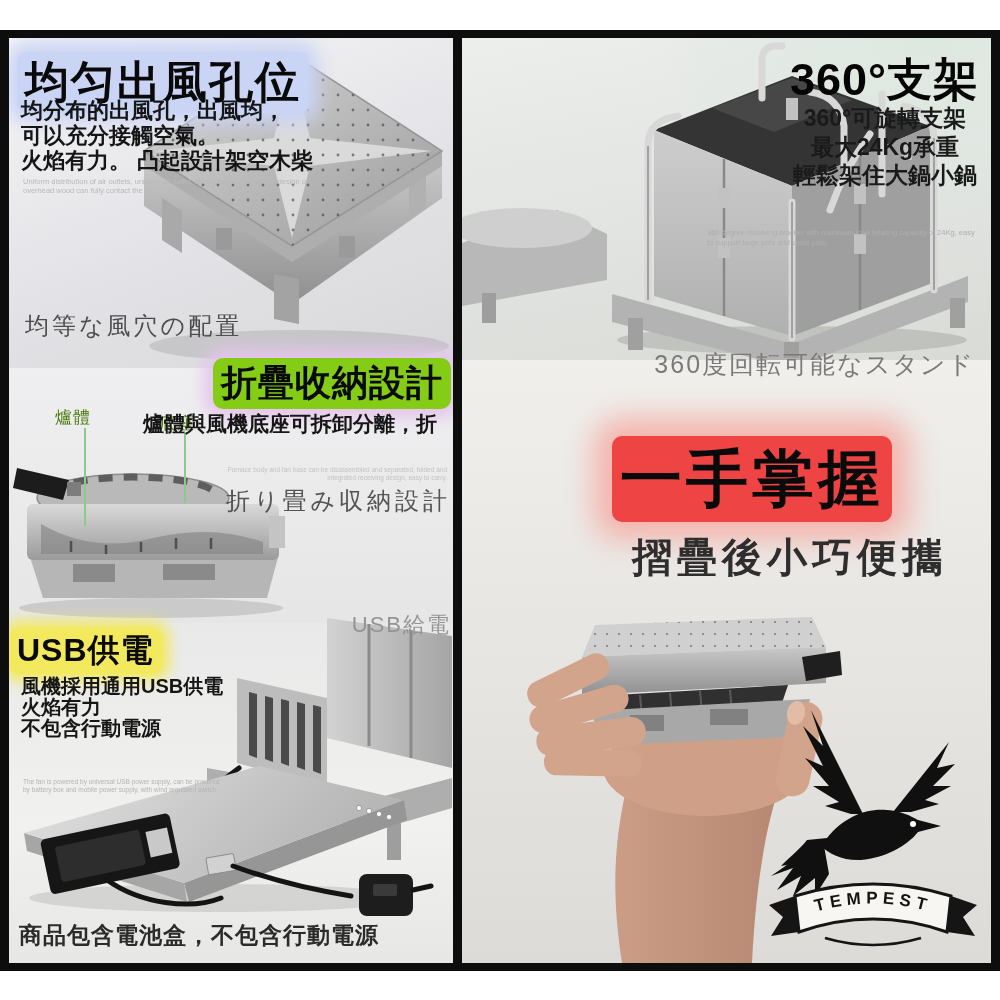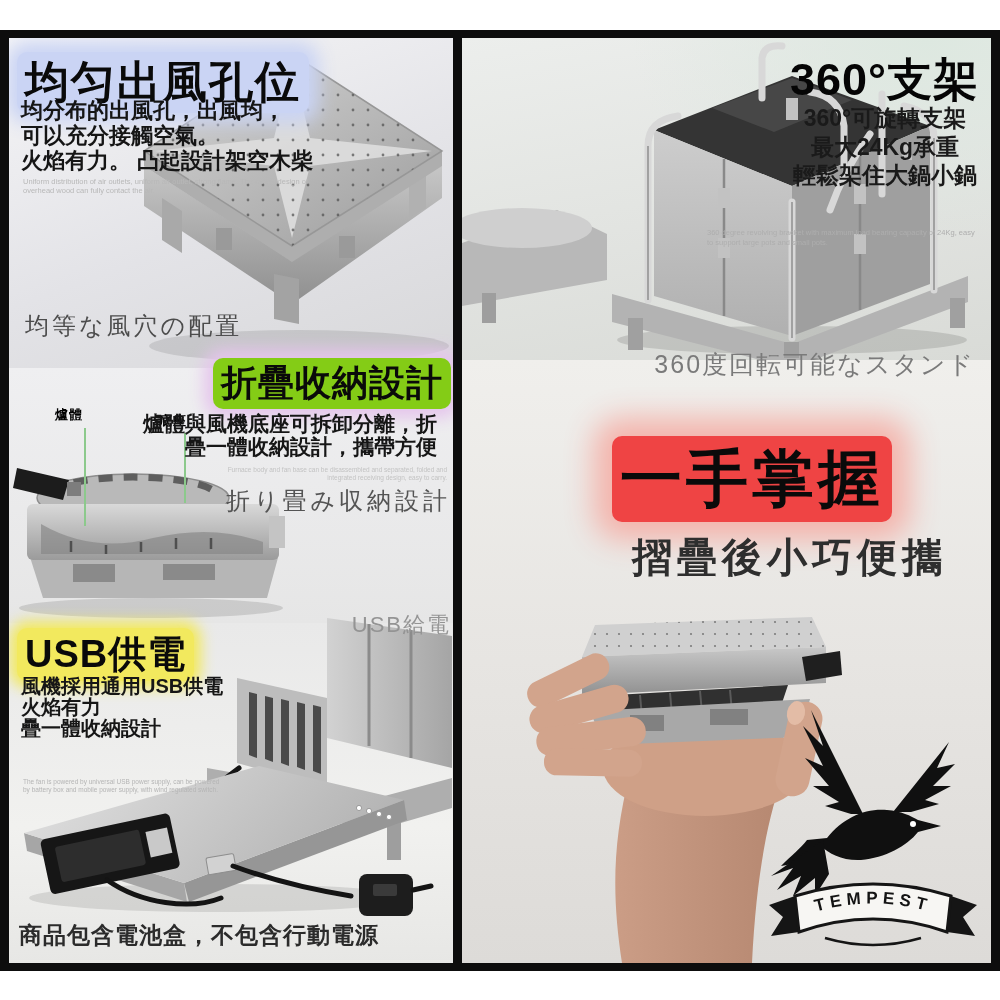--- a/index.html
+++ b/index.html
@@ -21,32 +21,32 @@
   .hl{display:inline-block;border-radius:10px;padding:1px 8px;}
   .hl-blue{background:#cad4f4;box-shadow:0 0 18px 10px #cad4f4;}
   .hl-plum{background:#84cc16;box-shadow:0 0 16px 9px #e5c5ec;}
   .hl-yellow{background:#f2e95e;box-shadow:0 0 14px 7px #f2e95e;}
   .hl-pink{background:#ef4444;box-shadow:0 0 30px 18px #f4b3ab;}
   
   .t-airflow{left:8px;top:14px;font-size:44px;font-weight:800;color:#0a0a0a;letter-spacing:2px;text-decoration:underline;}
   .b-airflow{left:12px;top:60px;font-size:22px;line-height:25px;font-weight:700;color:#151515;}
   .e-airflow{left:14px;top:139px;width:300px;font-size:7.5px;line-height:9px;color:#b8b8b8;white-space:normal;}
   .j-airflow{left:16px;top:272px;font-size:24px;color:#4c4c4c;letter-spacing:3px;}
-  .lbl{font-size:13px;color:#000000;letter-spacing:1px;font-weight:bold;}
+  .lbl{font-size:17px;color:#4d7c0f;letter-spacing:1px;}
   .lbl-furnace{left:46px;top:368px;}
   .lbl-base{left:150px;top:374px;}
   .pline{position:absolute;width:2px;z-index:2;}
   .pl-furnace{left:75px;top:390px;height:98px;}
   .pl-base{left:175px;top:395px;height:70px;}
   .t-folding{right:2px;top:320px;font-size:36px;font-weight:800;color:#0a0a0a;letter-spacing:1px;}
   .b-folding{right:16px;top:374px;font-size:21px;line-height:23px;font-weight:700;color:#161616;text-align:right;margin-left:12px;}
   .e-folding{right:6px;top:428px;width:250px;font-size:6.5px;line-height:8px;color:#c3c3c3;text-align:right;white-space:normal;}
   .j-folding{right:2px;top:447px;font-size:24px;color:#545454;letter-spacing:4px;}
   .j-usb{right:2px;top:572px;font-size:22px;color:#949494;letter-spacing:2px;}
-  .t-usb{left:8px;top:590px;font-size:38px;font-weight:800;color:#0a0a0a;letter-spacing:1px;}
+  .t-usb{left:0;top:590px;font-size:32px;font-weight:800;color:#0a0a0a;letter-spacing:1px;}
   .b-usb{left:12px;top:638px;font-size:20px;line-height:21px;font-weight:700;color:#161616;}
   .e-usb{left:14px;top:740px;width:205px;font-size:6.5px;line-height:8px;color:#b5b5b5;white-space:normal;}
   .n-usb{left:10px;top:882px;font-size:23px;font-weight:600;color:#2b2b2b;letter-spacing:1px;}
   
   .t-bracket{right:12px;top:12px;font-size:45px;font-weight:800;color:#050505;letter-spacing:1px;}
   .b-bracket{right:14px;top:66px;font-size:23px;line-height:28.5px;font-weight:700;color:#1a1a1a;text-align:center;}
   .e-bracket{right:14px;top:190px;width:270px;font-size:7.5px;line-height:9.5px;color:#aeaeae;text-align:left;white-space:normal;}
   .j-bracket{right:16px;top:310px;font-size:25px;color:#7a7a7a;letter-spacing:2px;}
   .t-palm{left:150px;top:398px;font-size:62px;font-weight:800;color:#0a0a0a;letter-spacing:4px;}
   .s-palm{left:170px;top:492px;font-size:40px;font-weight:700;color:#2e2e2e;letter-spacing:5px;}
@@ -127,21 +127,20 @@
         <rect x="258" y="70" width="16" height="32" fill="#c4c4c4"></rect>
       </svg>
       <div class="pline pl-furnace" style="background:#8cc98c"></div>
       <div class="pline pl-base" style="background:#8cc98c"></div>
       <div class="txt lbl lbl-furnace">爐體</div>
       <div class="txt lbl lbl-base">底座</div>
 
       <div class="txt t-folding"><span class="hl hl-plum">折疊收納設計</span></div>
       <div class="txt b-folding">
         <div>爐體與風機底座可拆卸分離，折</div>
-        <div>疊一體收納設計，攜帶方便</div>
       </div>
       <div class="txt e-folding">Furnace body and fan base can be disassembled and separated, folded and integrated receiving design, easy to carry.</div>
       <div class="txt j-folding">折り畳み収納設計</div>
 
       <svg class="photo" style="left:168px;top:580px;width:275px;height:260px;" viewBox="0 0 275 260">
         <defs>
           <linearGradient id="gPanel2" x1="0" y1="0" x2="1" y2="0">
             <stop offset="0" stop-color="#d2d2d2"></stop>
               <stop offset="1" stop-color="#a5a5a5"></stop>
           </linearGradient>
@@ -161,21 +160,21 @@
         <rect x="45" y="178" width="14" height="38" fill="#9e9e9e"></rect>
         <rect x="210" y="200" width="14" height="42" fill="#9e9e9e"></rect>
         <path d="M62,150 C32,172 12,192 2,218" fill="none" stroke="#161616" stroke-width="5" stroke-linecap="round"></path>
       </svg>
 
       <div class="txt j-usb">USB給電</div>
       <div class="txt t-usb"><span class="hl hl-yellow">USB供電</span></div>
       <div class="txt b-usb">
         <div>風機採用通用USB供電</div>
         <div>火焰有力</div>
-        <div>疊一體收納設計</div>
+        <div>不包含行動電源</div>
       </div>
       <div class="txt e-usb">The fan is powered by universal USB power supply, can be powered by battery box and mobile power supply, with wind regulated switch.</div>
 
       <svg class="photo" style="left:0;top:700px;width:425px;height:192px;" viewBox="0 0 425 192">
         <defs>
           <linearGradient id="gBank" x1="0" y1="0" x2="1" y2="0.3">
             <stop offset="0" stop-color="#e2e2e2"></stop>
               <stop offset="1" stop-color="#b4b4b4"></stop>
           </linearGradient>
         </defs>

